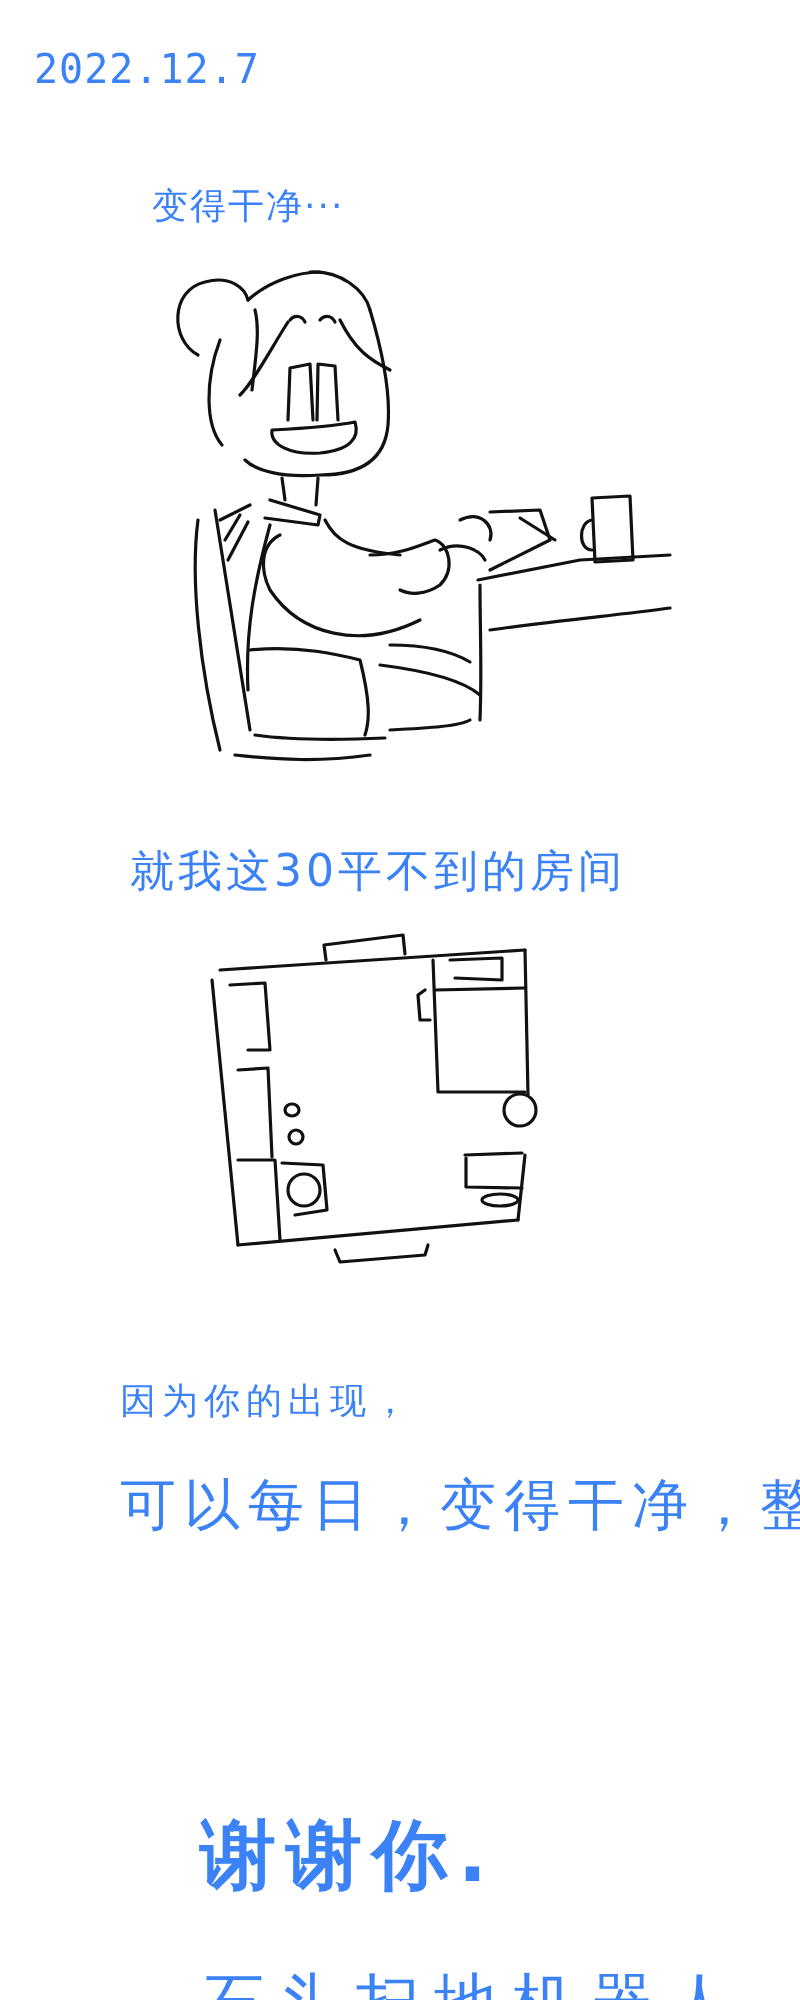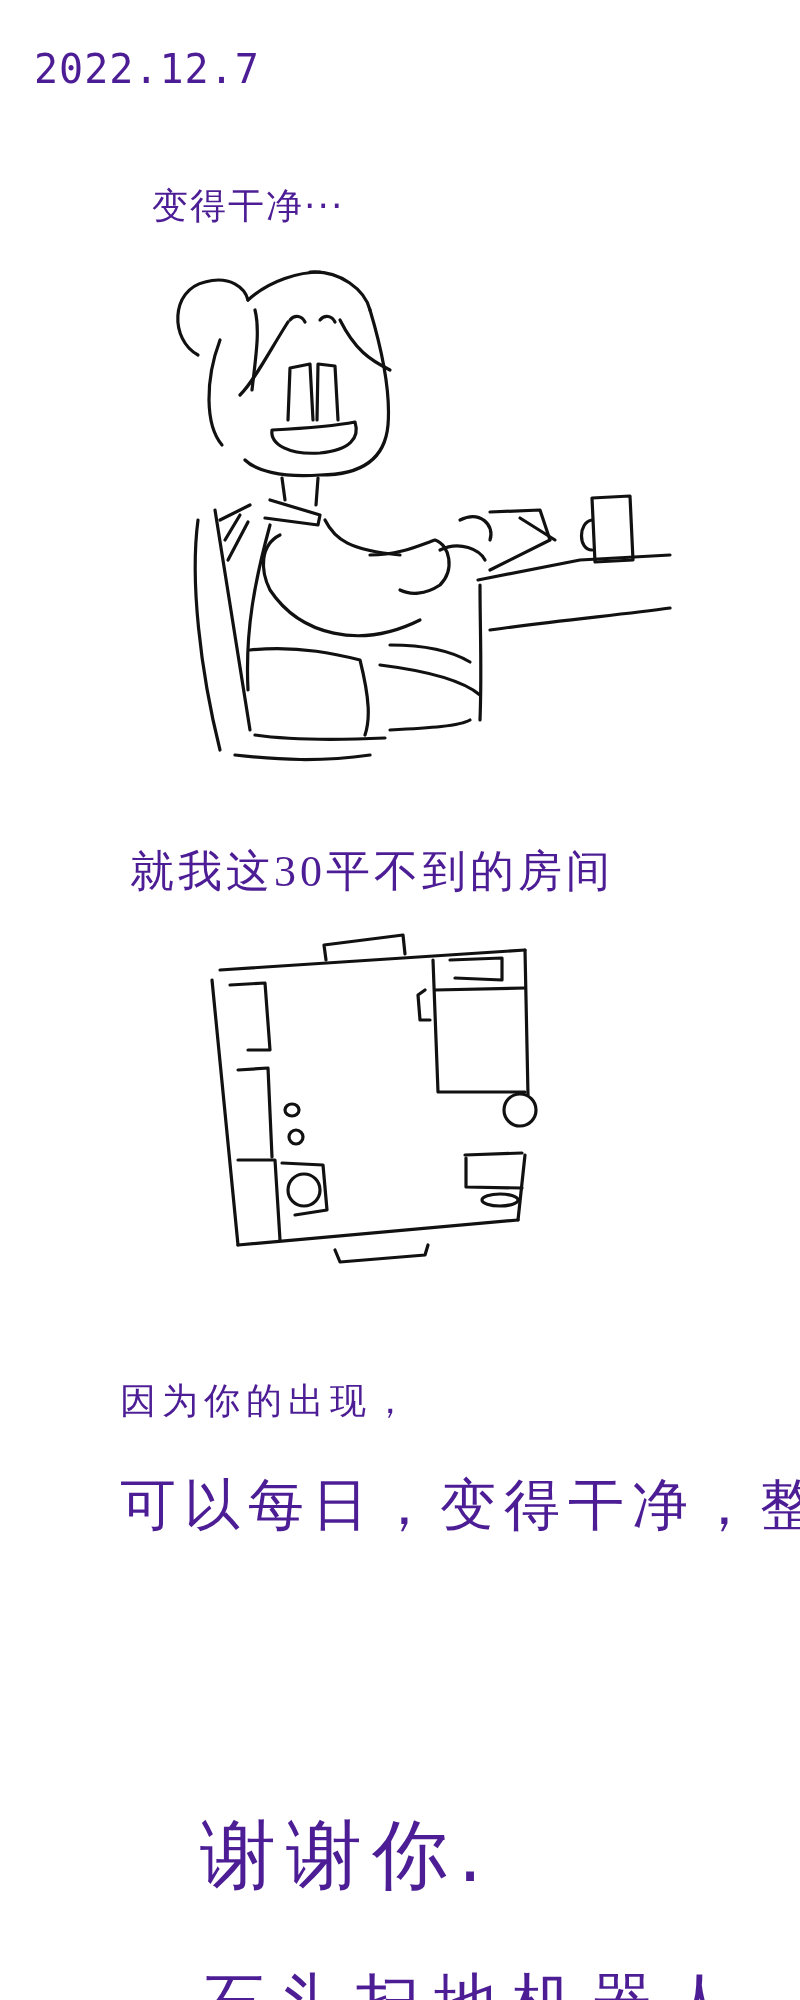--- a/index.html
+++ b/index.html
@@ -1,24 +1,24 @@
 <!DOCTYPE html>
 <html><head>
 <meta charset="utf-8">
 <style>
   html, body { margin:0; padding:0; background:#ffffff; }
   body { width:800px; height:2000px; position:relative; overflow:hidden;
          font-family:"DejaVu Sans", sans-serif; color:#111; }
-  .hand { position:absolute; white-space:nowrap; color:#4c1d95; letter-spacing:2px; }
+  .hand { position:absolute; white-space:nowrap; color:#3b82f6; letter-spacing:2px; }
   #date { left:34px; top:46px; font-size:40px; font-family:"DejaVu Sans Mono", monospace; letter-spacing:1px; }
   #cap1 { left:152px; top:182px; font-size:36px; }
-  #cap2 { left:130px; top:842px; font-size:44px; letter-spacing:4px;font-family:Liberation Serif, serif; }
+  #cap2 { left:130px; top:842px; font-size:44px; letter-spacing:4px; }
   #cap3 { left:120px; top:1377px; font-size:36px; letter-spacing:6px; }
   #cap4 { left:120px; top:1468px; font-size:56px; letter-spacing:8px; }
-  #cap5 { left:200px; top:1805px; font-size:76px; letter-spacing:10px; }
+  #cap5 { left:200px; top:1805px; font-size:76px; letter-spacing:10px;font-weight:bold; }
   #cap6 { left:200px; top:1960px; font-size:64px; letter-spacing:14px; }
   svg { position:absolute; }
   svg * { fill:none; stroke:#111; stroke-width:3.2; stroke-linecap:round; stroke-linejoin:round; }
 </style>
 </head>
 <body>
 
 <div class="hand" id="date">2022.12.7</div>
 
 <div class="hand" id="cap1">变得干净···</div>

